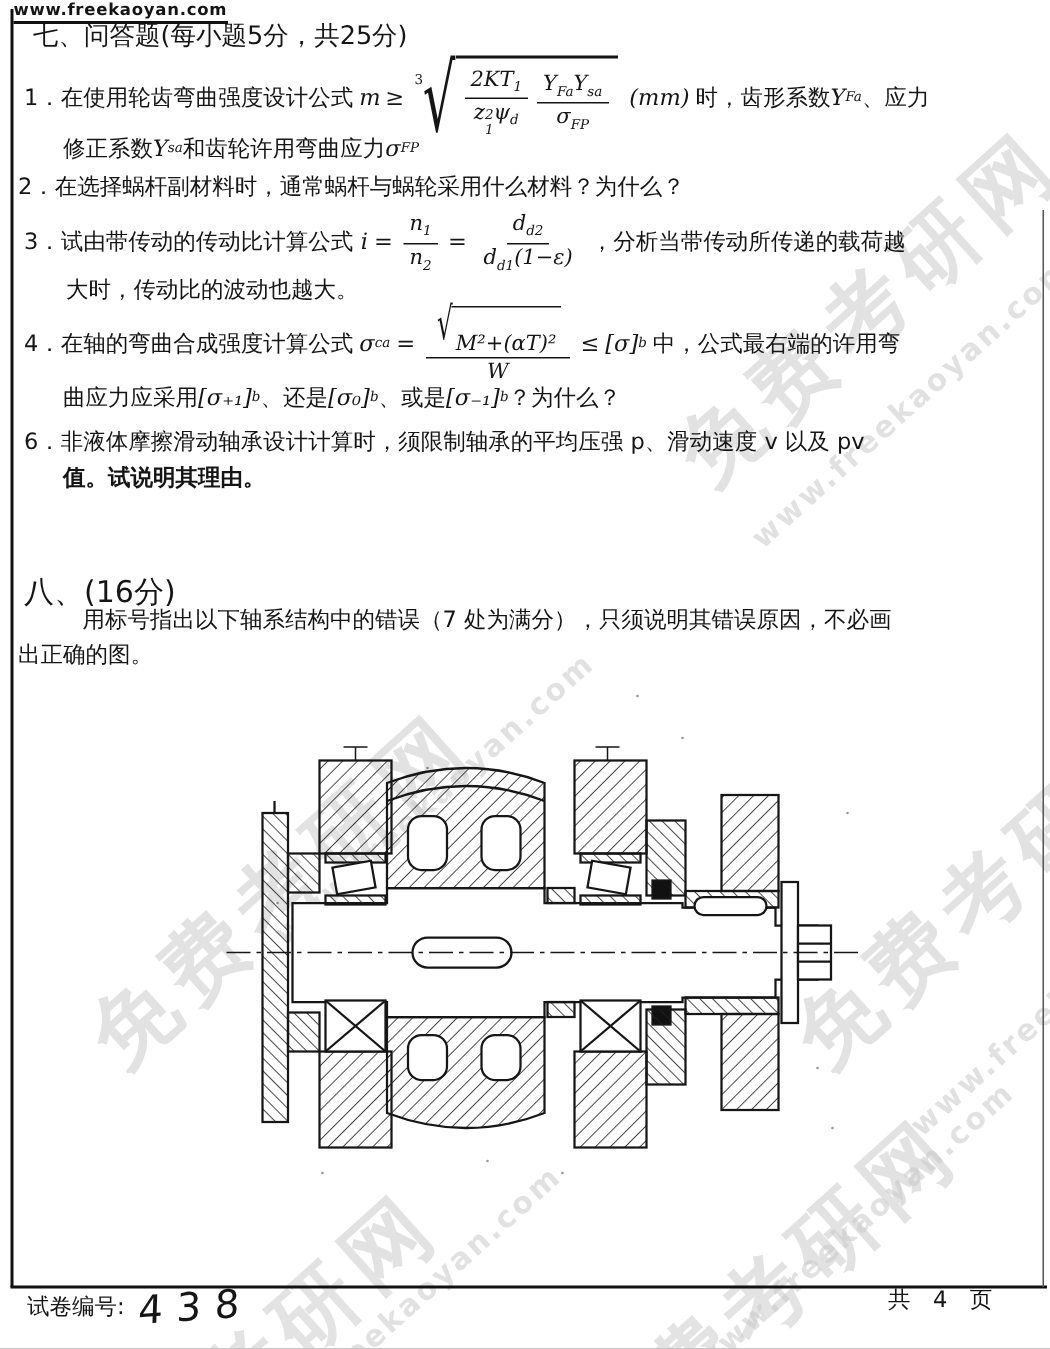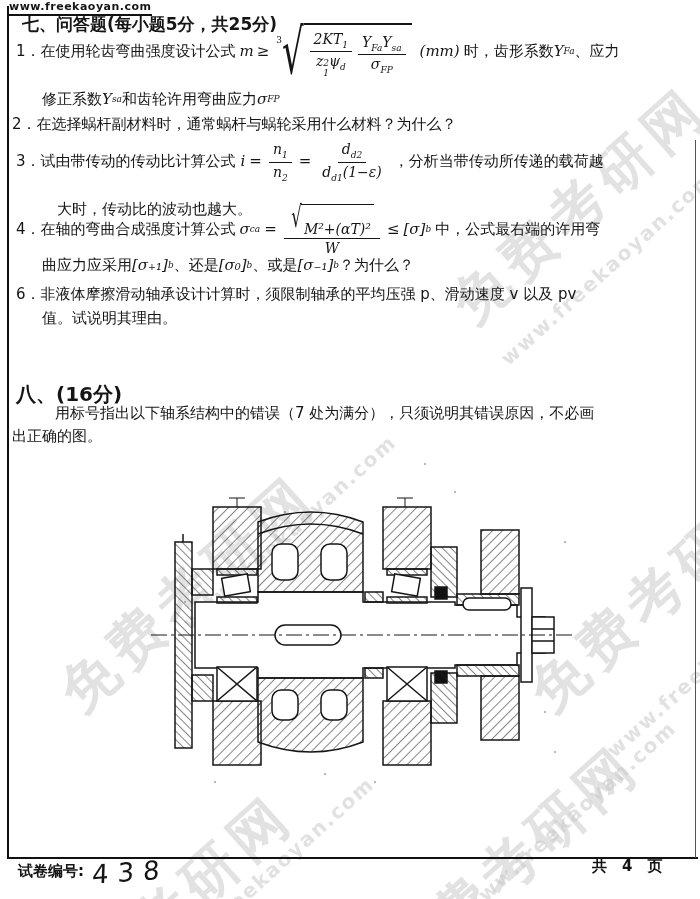--- a/index.html
+++ b/index.html
@@ -1,19 +1,19 @@
 <!DOCTYPE html>
 <html><head>
 <meta charset="utf-8">
 <style>
   html,body{margin:0;padding:0;background:#9a9a9a;}
   #page{position:relative;width:700px;height:899px;background:#ffffff;overflow:hidden;
         font-family:"DejaVu Sans","Liberation Sans",sans-serif;color:#151515;}
   .line{position:absolute;white-space:nowrap;font-size:15px;line-height:1.3;}
-  .bold{font-weight:bold;}
+  .bold{font-weight:normal;}
   .row{display:flex;align-items:center;}
   
   .math{font-family:"DejaVu Serif","Liberation Serif",serif;font-style:italic;display:inline-flex;align-items:center;}
   .math sub{font-size:9px;font-style:italic;}
   .frac{display:inline-flex;flex-direction:column;align-items:center;line-height:1.15;margin:0 3px;font-size:14px;}
   .fnum{border-bottom:1.6px solid #151515;padding:0 4px 1px;}
   .fden{padding:1px 4px 0;}
   .rad{display:inline-flex;align-items:stretch;margin:0 2px;}
   .rad-idx{font-size:9px;font-style:normal;align-self:flex-start;margin:12px -3px 0 2px;}
   .rad-sign{display:flex;align-items:flex-start;font-size:62px;line-height:.92;font-weight:100;transform:scaleX(.55);margin:0 -9px 0 -6px;font-style:normal;}
@@ -56,21 +56,21 @@
   <div class="wm big wm-i">免费考研网</div>
   <div class="wm url wm-j">www.freekaoyan.com</div>
 
   <div class="b-left"></div>
   <div class="b-bottom"></div>
   <div class="b-right"></div>
   <div class="top-url">www.freekaoyan.com</div>
 
   <div class="line bold" style="left:22px;top:13px;font-size:17px;">七、问答题(每小题5分，共25分)</div>
 
-  <div class="line row" style="left:16px;top:22px;height:60px;">
+  <div class="line row" style="left:16px;top:36px;height:60px;">
     <span>1．在使用轮齿弯曲强度设计公式</span>
     <span class="math" style="margin:0 4px;">
       <span>m</span>
       <span style="margin:0 3px;font-style:normal;">≥</span>
       <span class="rad">
         <span class="rad-idx">3</span>
         <span class="rad-sign">√</span>
         <span class="rad-body">
           <span class="frac">
             <span class="fnum"><span>2KT</span><sub>1</sub></span>
@@ -117,21 +117,21 @@
         <span class="fden"><span>n</span><sub>2</sub></span>
       </span>
       <span style="margin:0 4px;font-style:normal;">=</span>
       <span class="frac">
         <span class="fnum"><span>d</span><sub>d2</sub></span>
         <span class="fden"><span>d</span><sub>d1</sub><span>(1−ε)</span></span>
       </span>
     </span>
     <span>，分析当带传动所传递的载荷越</span>
   </div>
-  <div class="line" style="left:57px;top:184px;margin-top:16px;">大时，传动比的波动也越大。</div>
+  <div class="line" style="left:44px;top:184px;">大时，传动比的波动也越大。</div>
 
   <div class="line row" style="left:16px;top:205px;height:50px;">
     <span>4．在轴的弯曲合成强度计算公式</span>
     <span class="math" style="margin:0 4px;">
       <span>σ</span>
         <sub>ca</sub>
       <span style="margin:0 4px;font-style:normal;">=</span>
       <span class="frac">
         <span class="fnum">
           <span class="rad">
@@ -154,21 +154,21 @@
       </span><span>、还是</span><span class="math">
         <span>[σ₀]</span>
         <sub>b</sub>
       </span><span>、或是</span><span class="math">
         <span>[σ₋₁]</span>
         <sub>b</sub>
       </span><span>？为什么？</span>
   </div>
 
   <div class="line" style="left:16px;top:285px;">6．非液体摩擦滑动轴承设计计算时，须限制轴承的平均压强 p、滑动速度 v 以及 pv</div>
-  <div class="line" style="left:42px;top:309px;">值。试说明其理由。</div>
+  <div class="line" style="left:42px;top:309px;font-weight:bold;">值。试说明其理由。</div>
 
   <div class="line bold" style="left:16px;top:381px;font-size:20px;">八、(16分)</div>
   <div class="line" style="left:55px;top:404px;">用标号指出以下轴系结构中的错误（7 处为满分），只须说明其错误原因，不必画</div>
   <div class="line" style="left:12px;top:427px;">出正确的图。</div>
 
   <svg style="left:125px;top:452px;" width="460" height="345" viewBox="0 0 460 345">
     <defs>
       <pattern id="ph1" width="7" height="7" patternUnits="userSpaceOnUse" patternTransform="rotate(45)">
         <line x1="0" y1="0" x2="0" y2="7" stroke="#222" stroke-width="1.1"></line>
       </pattern>

